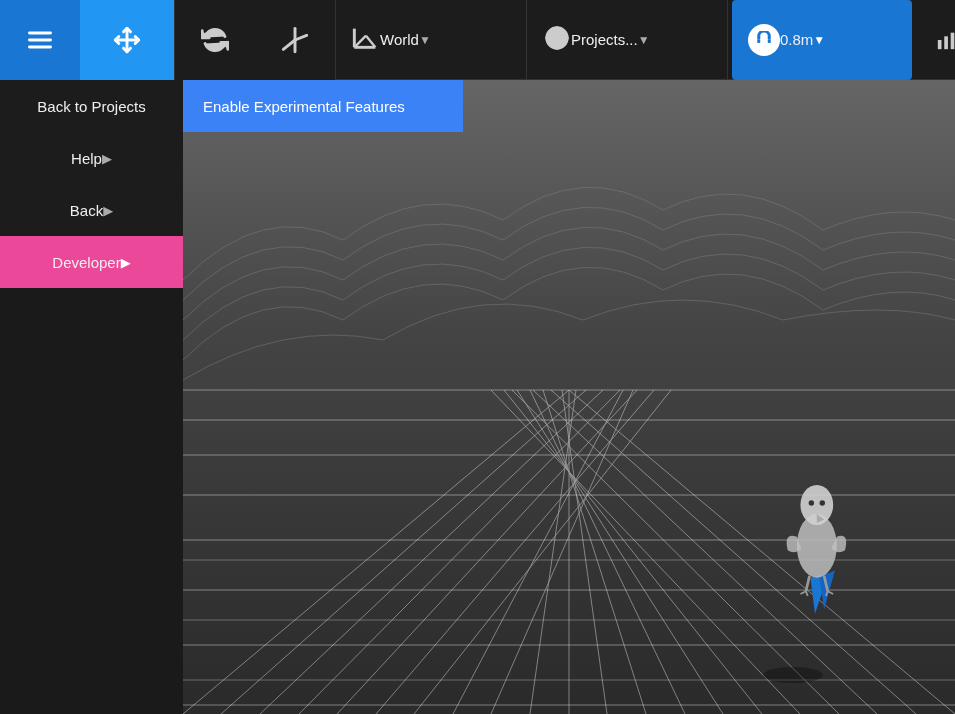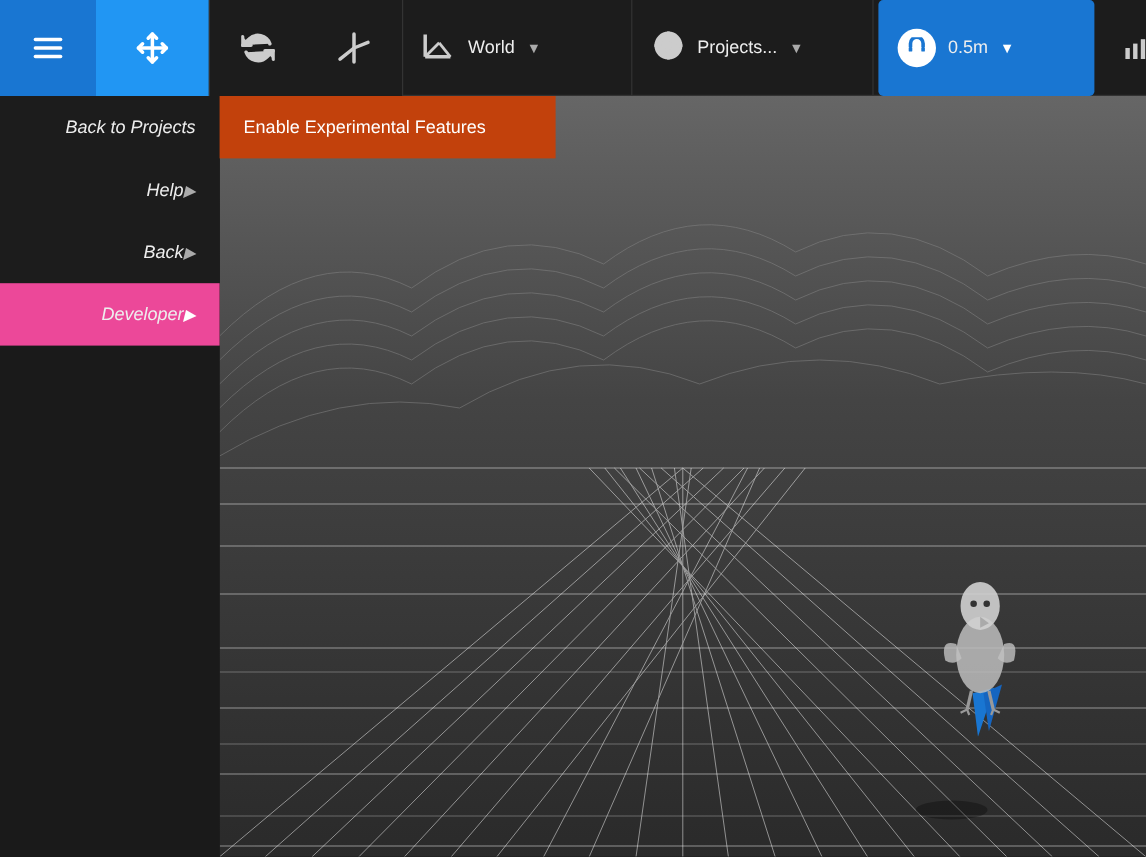--- a/index.html
+++ b/index.html
@@ -74,21 +74,20 @@
       background: #333;
     }
 
     .dropdown-btn {
       height: 80px;
       padding: 0 16px;
       background: transparent;
       border: none;
       display: flex;
       align-items: center;
-      gap: 10px;
       cursor: pointer;
       color: #eee;
       font-size: 15px;
     }
 
     .dropdown-btn .icon { flex-shrink: 0; }
     .dropdown-btn .chevron { font-size: 12px; color: #aaa; }
 
     .world-btn { min-width: 190px; }
     .selection-btn { min-width: 200px; }
@@ -141,42 +140,41 @@
       background: #1c1c1c;
       z-index: 200;
       display: flex;
       flex-direction: column;
     }
 
     .menu-item {
       height: 52px;
       display: flex;
       align-items: center;
-      justify-content: flex-end;
+      justify-content: center;
       padding: 0 20px;
       cursor: pointer;
       color: #eee;
       font-size: 15px;
-      font-style: italic;
     }
 
     .menu-item.active {
       background: #ec4899;
     }
 
     .menu-item .arrow { color: #aaa; font-size: 13px; }
 
     .menu-item.active .arrow { color: #fff; }
 
     
     .submenu {
       position: absolute;
       top: 80px;
       left: 183px;
-      background: #c2410c;
+      background: #3b82f6;
       z-index: 300;
     }
 
     .submenu-item {
       height: 52px;
       min-width: 280px;
       display: flex;
       align-items: center;
       padding: 0 20px;
       cursor: pointer;
@@ -301,21 +299,21 @@
     <div class="toolbar-separator2"></div>
 
     <button class="dropdown-btn snap-btn">
       <span class="snap-icon">
         <svg viewBox="0 0 24 24" fill="#1976d2" width="18" height="18">
           <path d="M3 7a9 9 0 0 1 18 0v4h-4V7a5 5 0 0 0-10 0v4H3V7z"></path>
           <rect x="3" y="11" width="4" height="5" rx="1"></rect>
           <rect x="17" y="11" width="4" height="5" rx="1"></rect>
         </svg>
       </span>
-      <span>0.5m</span>
+      <span>0.8m</span>
       <span class="chevron" style="color:white;">▼</span>
     </button>
   </div>
 
   <div class="toolbar-right">
     <button class="stats-btn">
       <svg viewBox="0 0 24 24" fill="#ccc" width="22" height="22">
         <rect x="2" y="12" width="4" height="10"></rect>
         <rect x="9" y="8" width="4" height="14"></rect>
         <rect x="16" y="4" width="4" height="18"></rect>

